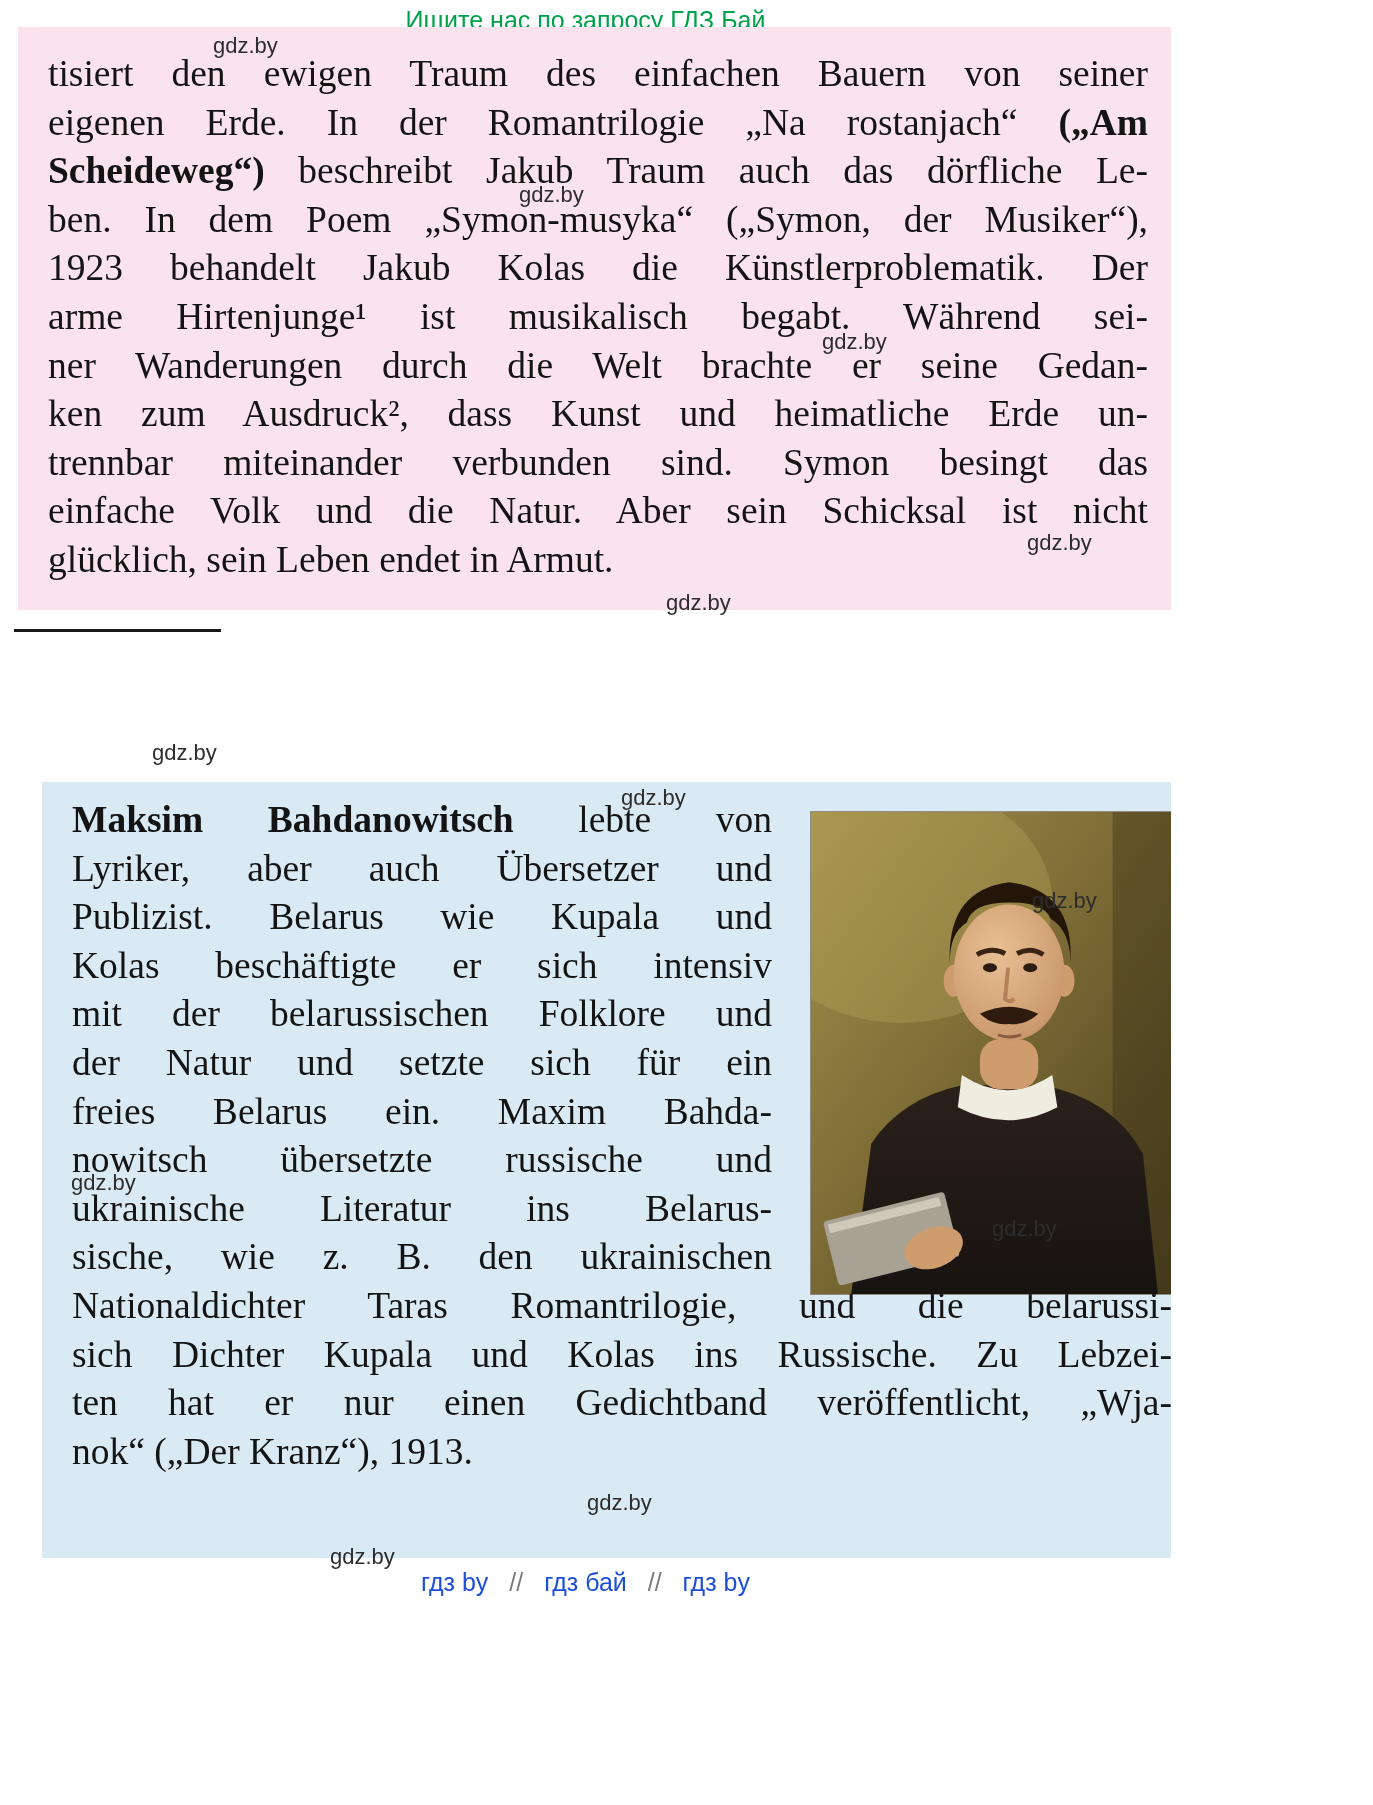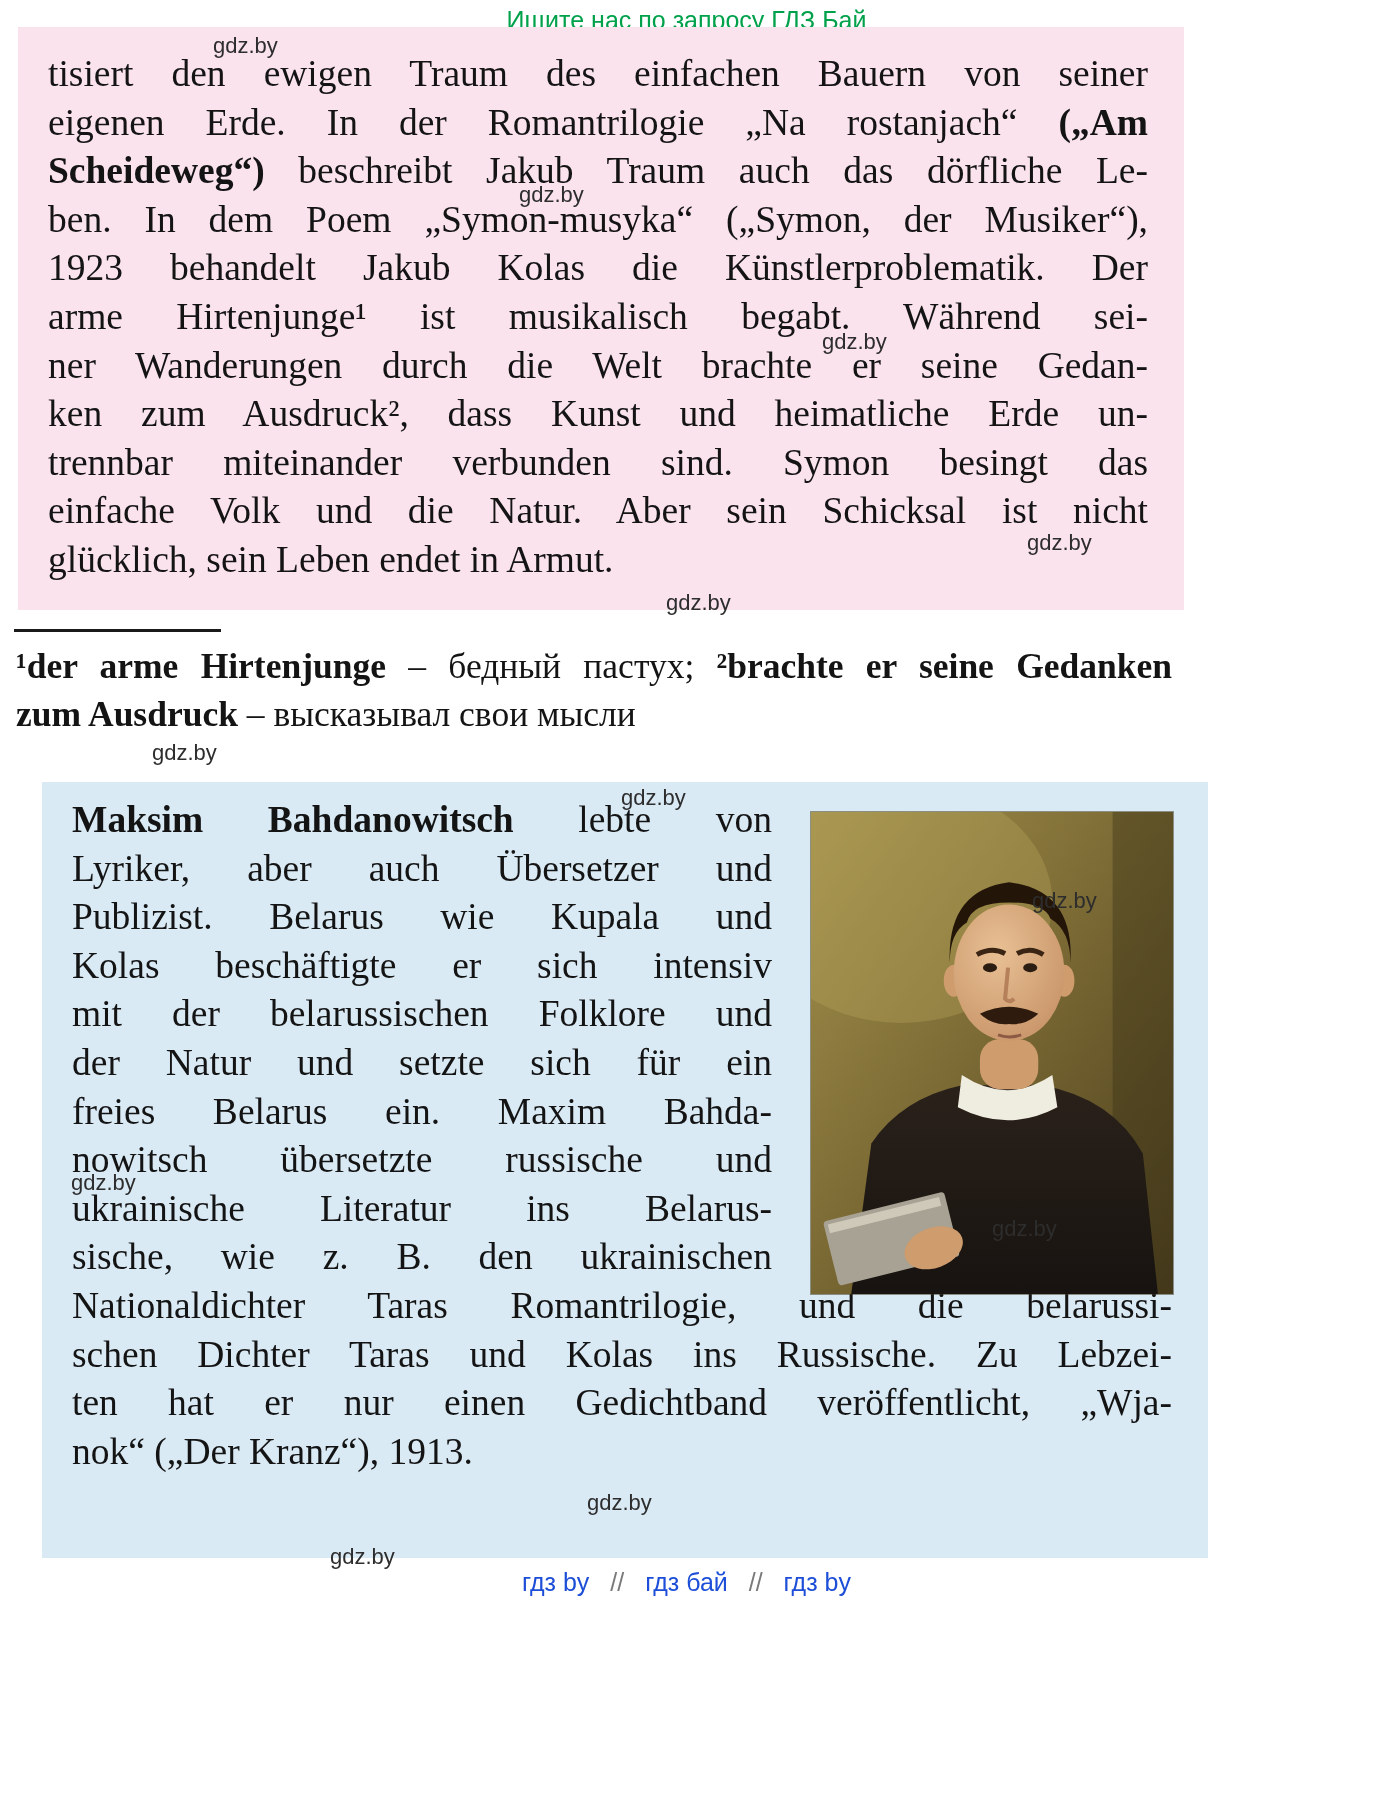--- a/index.html
+++ b/index.html
@@ -1,18 +1,18 @@
 <!DOCTYPE html>
 <html><head>
 <meta charset="utf-8">
 <style>
   * { margin:0; padding:0; box-sizing:border-box; }
   html,body { width:1373px; height:1805px; background:#ffffff; }
   body { font-family:"Liberation Serif","DejaVu Serif",serif; color:#141414; }
-  .page { position:relative; width:1373px; height:1805px; background:#ffffff; overflow:hidden; }
+  .page { position:relative; width:1171px; height:1805px; background:#ffffff; overflow:hidden; }
 
   .top-banner { position:absolute; top:6px; left:0; width:100%; text-align:center;
     font-family:"Liberation Sans","DejaVu Sans",sans-serif; font-size:25px; color:#00a14b; }
 
   .pink-block { position:absolute; left:18px; top:27px; width:1166px; height:583px;
     background:#fae3ed; padding:23px 36px 0 30px; }
 
   .blue-block { position:absolute; left:18px; top:782px; width:1166px; height:776px;
     background:#d9eaf5; padding:14px 36px 0 30px;margin-left:24px; }
 
@@ -55,24 +55,20 @@
     <div class="tline"><span>1923 behandelt Jakub Kolas die Künstlerproblematik. Der</span></div>
     <div class="tline"><span>arme Hirtenjunge¹ ist musikalisch begabt. Während sei-</span></div>
     <div class="tline"><span>ner Wanderungen durch die Welt brachte er seine Gedan-</span></div>
     <div class="tline"><span>ken zum Ausdruck², dass Kunst und heimatliche Erde un-</span></div>
     <div class="tline"><span>trennbar miteinander verbunden sind. Symon besingt das</span></div>
     <div class="tline"><span>einfache Volk und die Natur. Aber sein Schicksal ist nicht</span></div>
     <div class="tline lastline"><span>glücklich, sein Leben endet in Armut.</span></div>
   </section>
 
   <div class="rule"></div>
-  <div class="footnote">
-    <div class="fline"><b>¹der arme Hirtenjunge</b><span> – бедный пастух; </span><b>²brachte er seine Gedanken</b></div>
-    <div class="fline lastline"><b>zum Ausdruck</b><span> – высказывал свои мысли</span></div>
-  </div>
 
   <section class="blue-block">
 
     <div class="portrait">
       <svg width="362" height="482" viewBox="0 0 360 480" preserveAspectRatio="none" xmlns="http://www.w3.org/2000/svg">
         <defs>
           <linearGradient id="bg" x1="0" y1="0" x2="1" y2="1">
             <stop offset="0" stop-color="#a3914d"></stop>
             <stop offset="0.45" stop-color="#7d6c35"></stop>
             <stop offset="1" stop-color="#4a3d1d"></stop>
@@ -113,21 +109,21 @@
     <div class="tline narrow"><span>Lyriker, aber auch Übersetzer und</span></div>
     <div class="tline narrow"><span>Publizist. Belarus wie Kupala und</span></div>
     <div class="tline narrow"><span>Kolas beschäftigte er sich intensiv</span></div>
     <div class="tline narrow"><span>mit der belarussischen Folklore und</span></div>
     <div class="tline narrow"><span>der Natur und setzte sich für ein</span></div>
     <div class="tline narrow"><span>freies Belarus ein. Maxim Bahda-</span></div>
     <div class="tline narrow"><span>nowitsch übersetzte russische und</span></div>
     <div class="tline narrow"><span>ukrainische Literatur ins Belarus-</span></div>
     <div class="tline narrow"><span>sische, wie z. B. den ukrainischen</span></div>
     <div class="tline"><span>Nationaldichter Taras Romantrilogie, und die belarussi-</span></div>
-    <div class="tline"><span>schen Dichter Taras und Kolas ins Russische. Zu Lebzei-</span></div>
+    <div class="tline"><span>sich Dichter Kupala und Kolas ins Russische. Zu Lebzei-</span></div>
     <div class="tline"><span>ten hat er nur einen Gedichtband veröffentlicht, „Wja-</span></div>
     <div class="tline lastline"><span>nok“ („Der Kranz“), 1913.</span></div>
   </section>
 
   <span class="wm" style="left:213px;top:33px">gdz.by</span>
   <span class="wm" style="left:519px;top:182px">gdz.by</span>
   <span class="wm" style="left:822px;top:329px">gdz.by</span>
   <span class="wm" style="left:1027px;top:530px">gdz.by</span>
   <span class="wm" style="left:666px;top:590px">gdz.by</span>
   <span class="wm" style="left:152px;top:740px">gdz.by</span>

